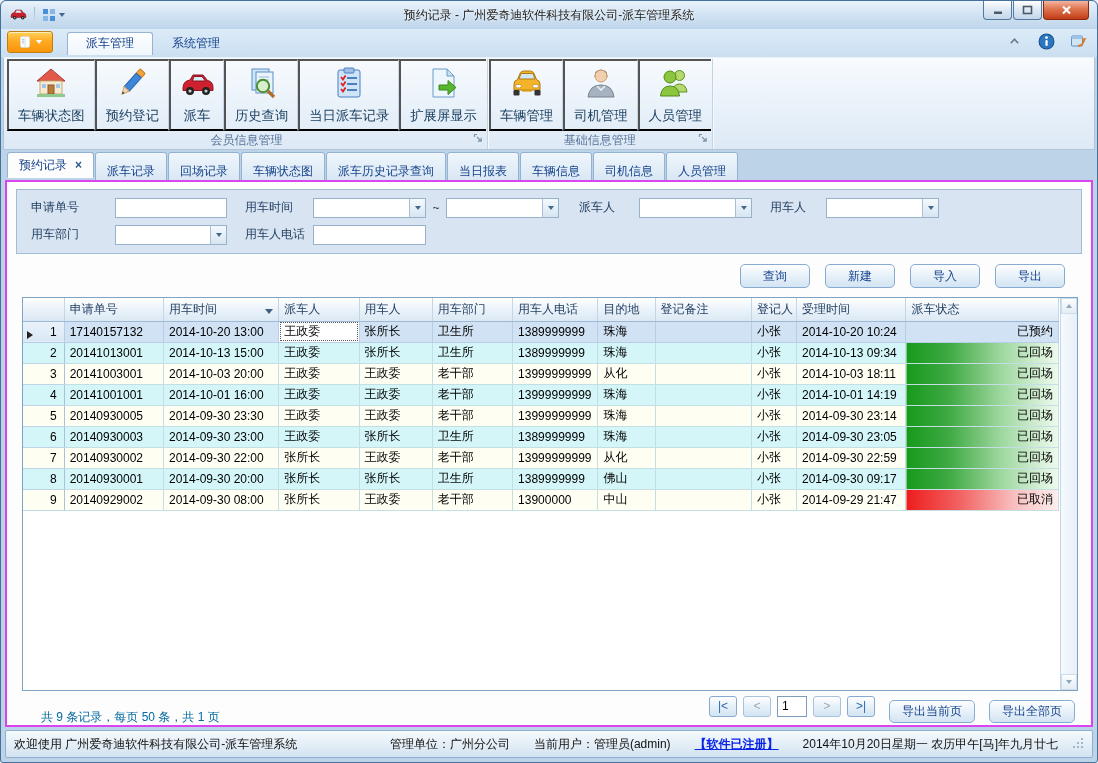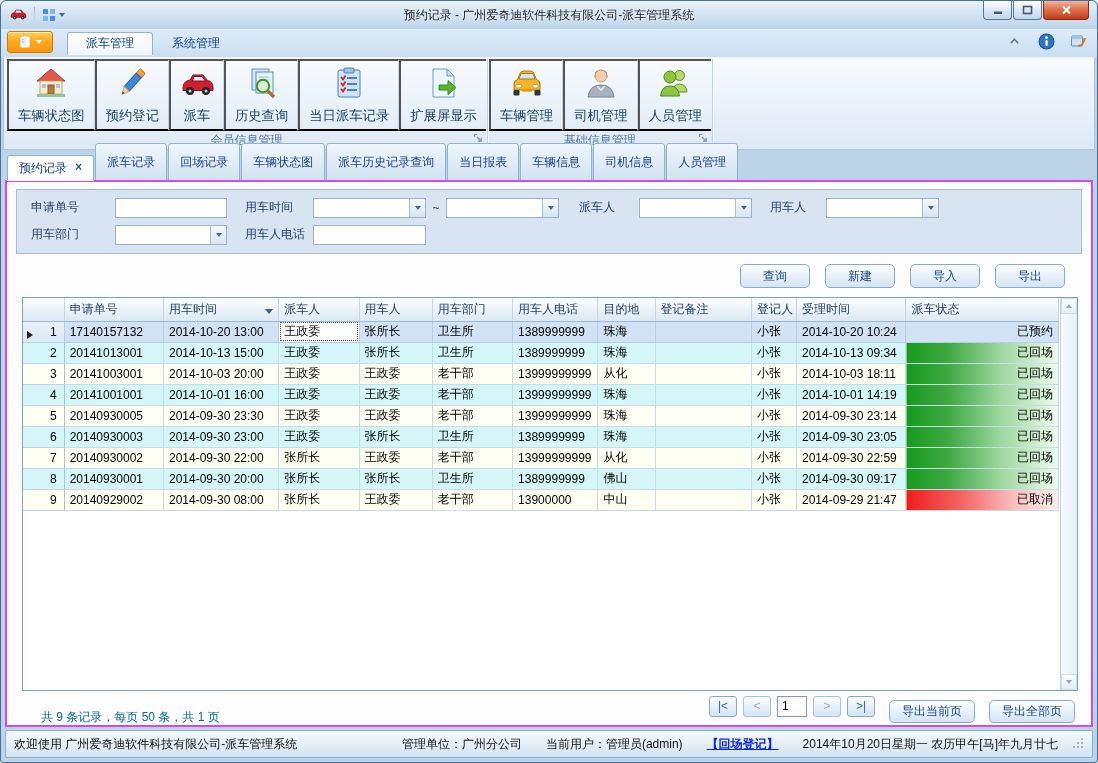--- a/index.html
+++ b/index.html
@@ -33,21 +33,21 @@
   .rbtns{flex:1;display:flex;}
   .rbtn{display:flex;flex-direction:column;align-items:center;padding:5px 9px 1px;gap:4px;color:#1d4161;
     border-right:1px solid rgba(167,192,216,.55);box-shadow:1px 0 0 rgba(255,255,255,.7);background:transparent;cursor:default;}
   .rbtn:last-child{border-right:none;box-shadow:none;}
   .rbtn .ricon svg{width:34px;height:34px;}
   .rbtn .rtext{white-space:nowrap;}
   .rlabel-row{height:18px;position:relative;display:flex;align-items:center;justify-content:center;color:#56749c;}
   .launcher{position:absolute;right:3px;bottom:3px;}
   
   .client{flex:1;display:flex;flex-direction:column;margin:2px 4px 0;min-height:0;}
-  .doc-tabs{height:28px;display:flex;align-items:flex-end;padding:0 0 0 2px;background:transparent;font-family:Liberation Mono, monospace;}
+  .doc-tabs{height:28px;display:flex;align-items:flex-start;padding:0 0 0 2px;background:transparent;}
   .dtab{height:38px;margin:0 1px -1px 0;padding:0 11px;display:flex;align-items:center;gap:8px;color:#15428b;white-space:nowrap;
     border:1px solid #93b2d1;border-radius:3px 3px 0 0;background:linear-gradient(#eff6fc,#d2e2f1);position:relative;z-index:1;}
   .dtab.active{height:26px;background:#fdfdfd;border-bottom:1px solid #fdfdfd;z-index:3;}
   .dtab .closex{color:#2f5a8a;font-weight:bold;font-size:12px;line-height:10px;}
   .page{flex:1;border:2px solid #d946ef;background:#fdfdfd;display:flex;flex-direction:column;min-height:0;position:relative;z-index:2;}
   
   .filter-panel{margin:7px 9px 0;border:1px solid #a4bdd6;background:#d8e4f1;padding:6px 14px 7px;}
   .frow{display:flex;align-items:center;height:23px;}
   .frow + .frow{margin-top:4px;}
   .flabel{color:#1d3a5f;white-space:nowrap;}
@@ -586,21 +586,21 @@
     </div>
   </div>
 
   <div class="statusbar">
     <span class="sb-item">欢迎使用 广州爱奇迪软件科技有限公司-派车管理系统</span>
     <span class="sb-spacer"></span>
     <span class="sb-item">管理单位：广州分公司</span>
     <span class="sb-gap"></span>
     <span class="sb-item">当前用户：管理员(admin)</span>
     <span class="sb-gap"></span>
-    <span class="sb-item sb-link">【回场登记】</span>
+    <span class="sb-item sb-link">【软件已注册】</span>
     <span class="sb-gap"></span>
     <span class="sb-item">2014年10月20日星期一 农历甲午[马]年九月廿七</span>
     <span class="grip">
       <svg width="12" height="12" viewBox="0 0 12 12">
           <circle cx="10" cy="2" r="1" fill="#8ca4ba"></circle>
           <circle cx="10" cy="6" r="1" fill="#8ca4ba"></circle>
           <circle cx="6" cy="6" r="1" fill="#8ca4ba"></circle>
           <circle cx="10" cy="10" r="1" fill="#8ca4ba"></circle>
           <circle cx="6" cy="10" r="1" fill="#8ca4ba"></circle>
           <circle cx="2" cy="10" r="1" fill="#8ca4ba"></circle>

